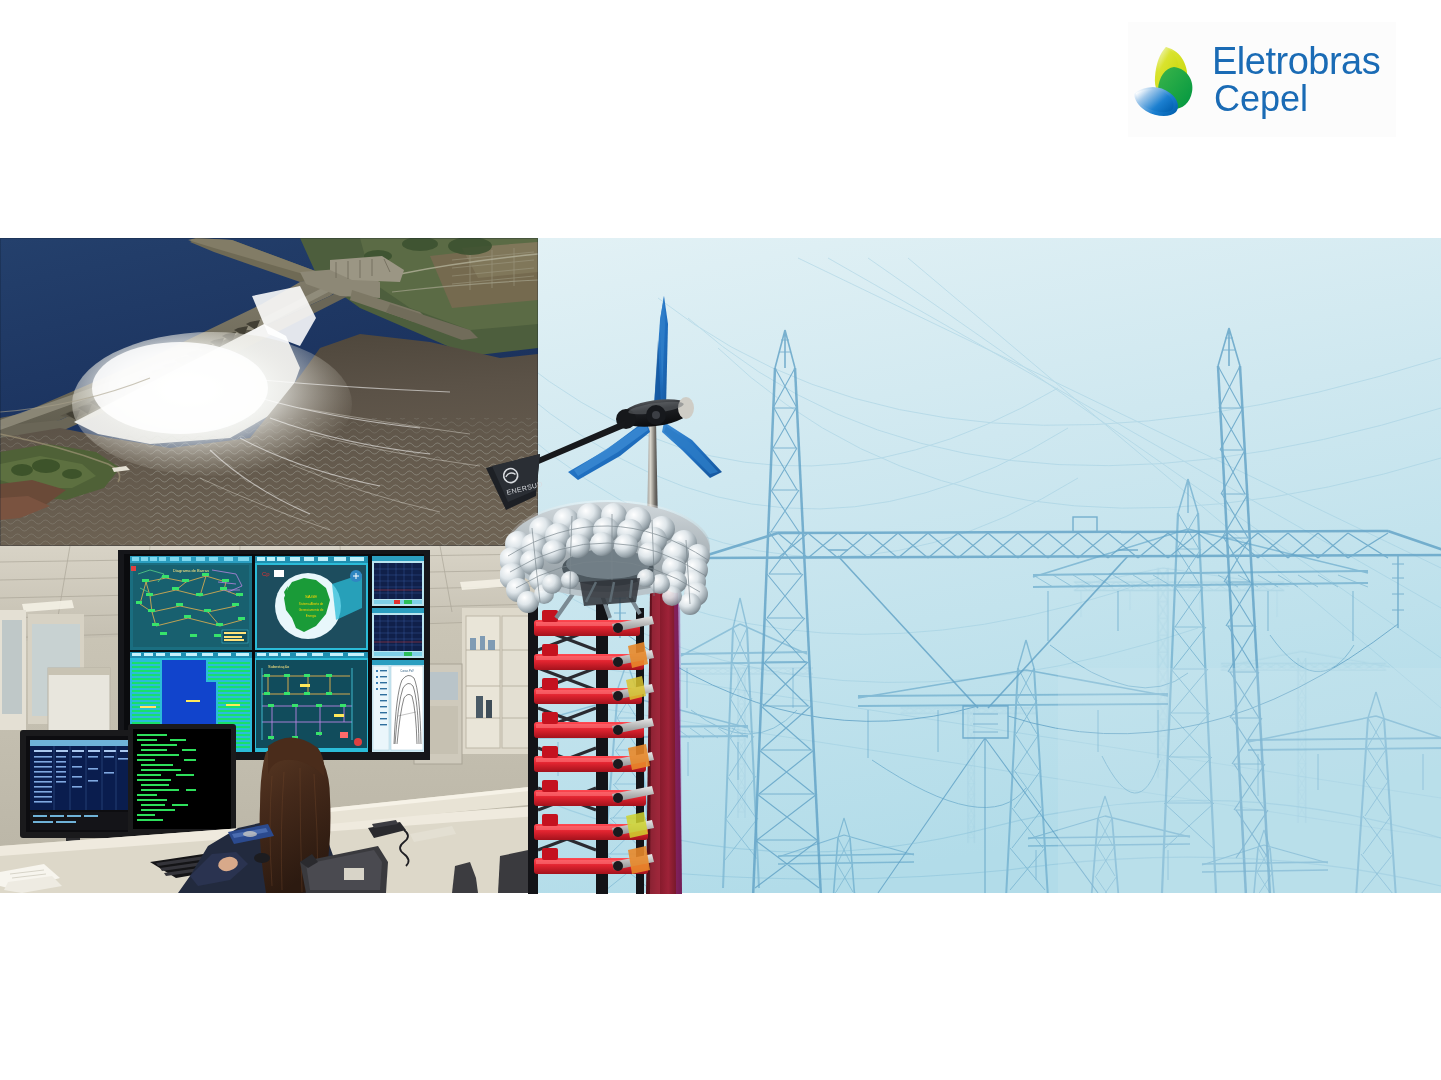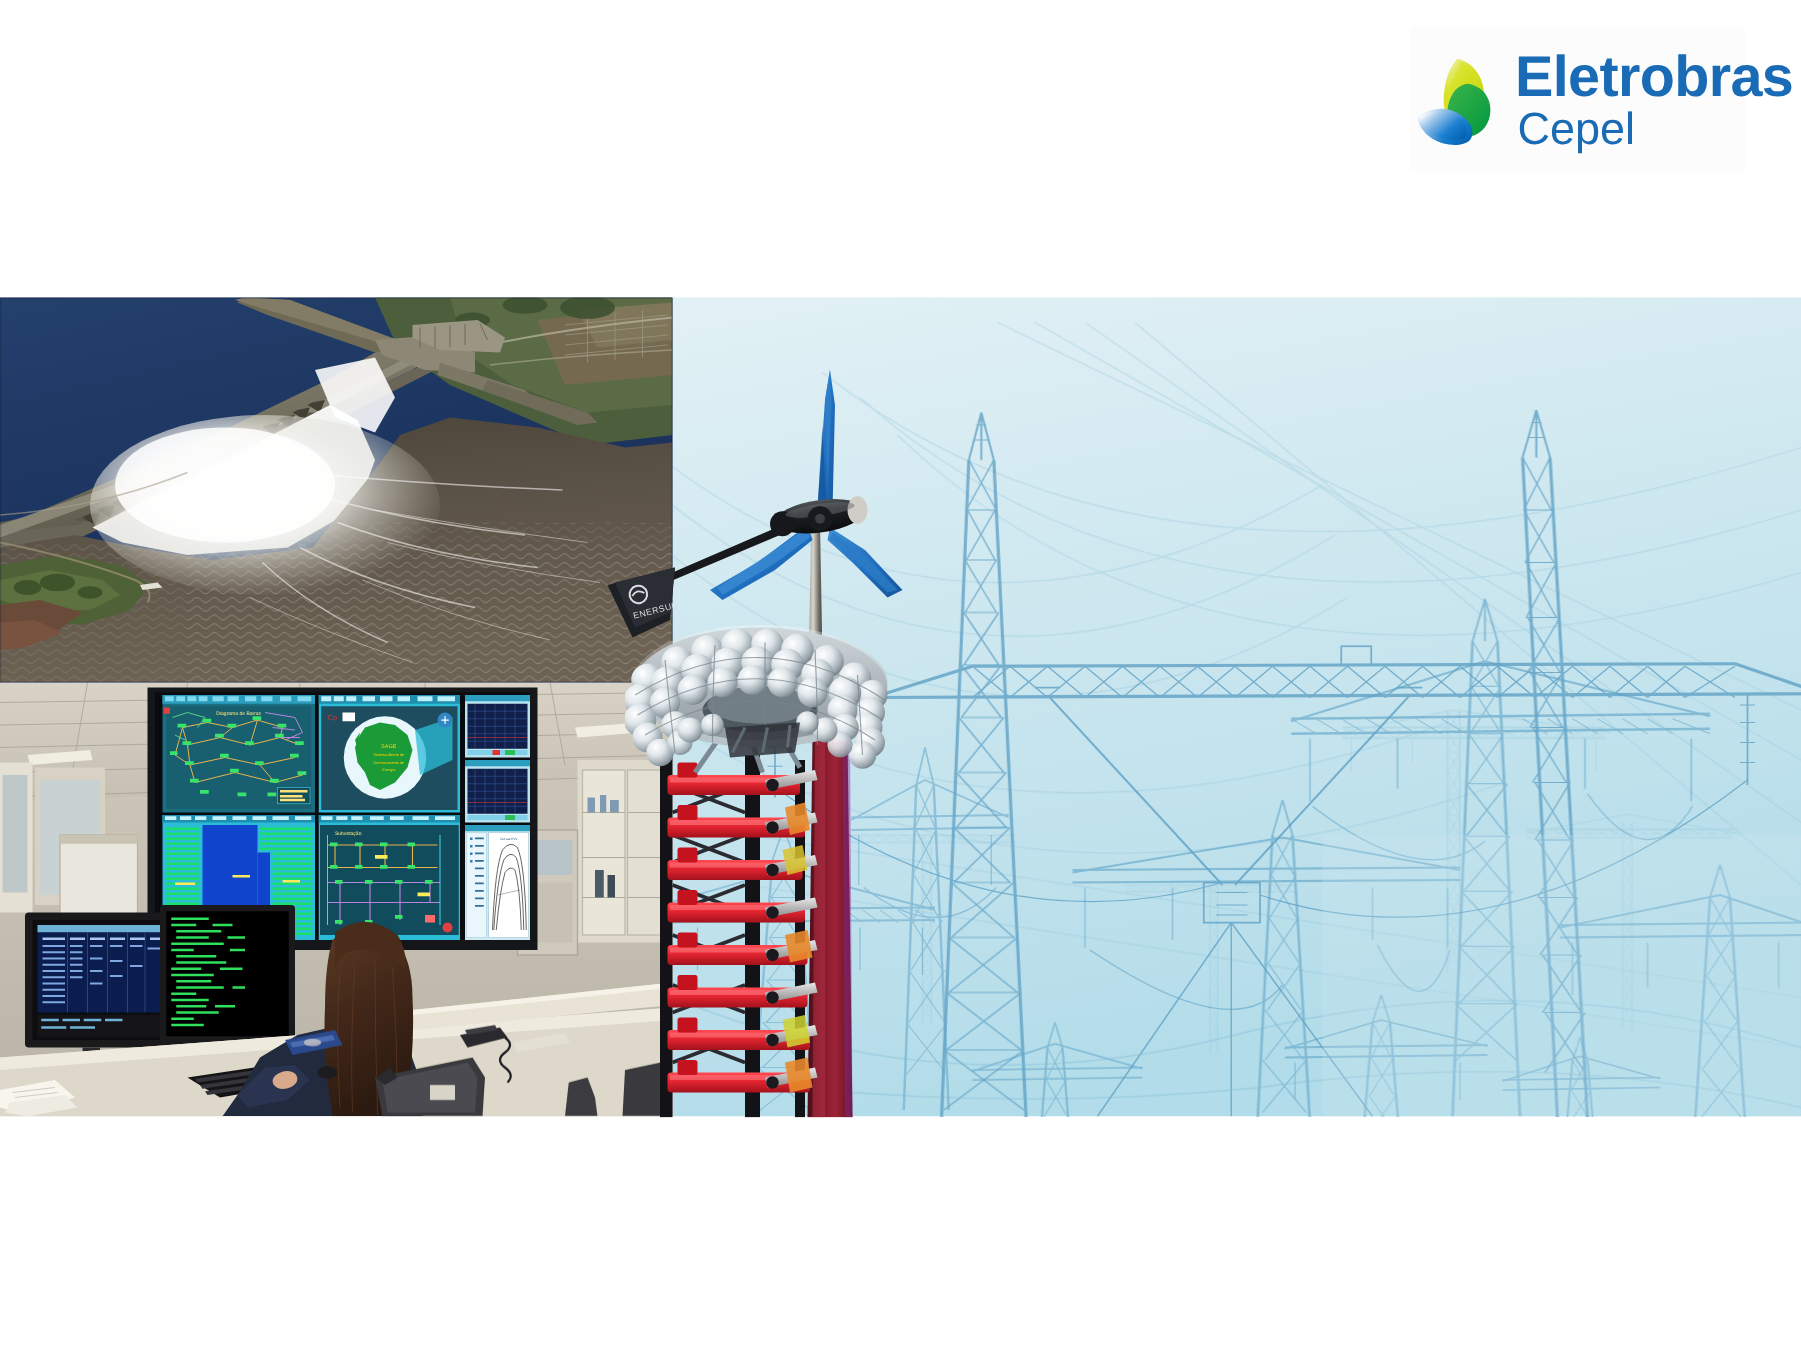--- a/index.html
+++ b/index.html
@@ -24,24 +24,24 @@
     left: 1128px; top: 22px;
     width: 268px; height: 115px;
     background: #fcfcfc;
     display: flex;
     align-items: center;
     padding-left: 4px;
   }
   .logo-mark { width: 74px; height: 78px; flex: 0 0 74px; }
   .logo-text { margin-left: 6px; line-height: 1; }
   .logo-main {
-    font-size: 46px;
+    font-size: 38px;
     color: #1a6bb5;
     letter-spacing: -0.5px;
-    font-weight: 700;
+    font-weight: 400;
     display: block;
   }
   .logo-sub {
     font-size: 36px;
     color: #1a6bb5;
     font-weight: 400;
     display: block;
     margin-top: 1px;
     margin-left: 2px;
   }

